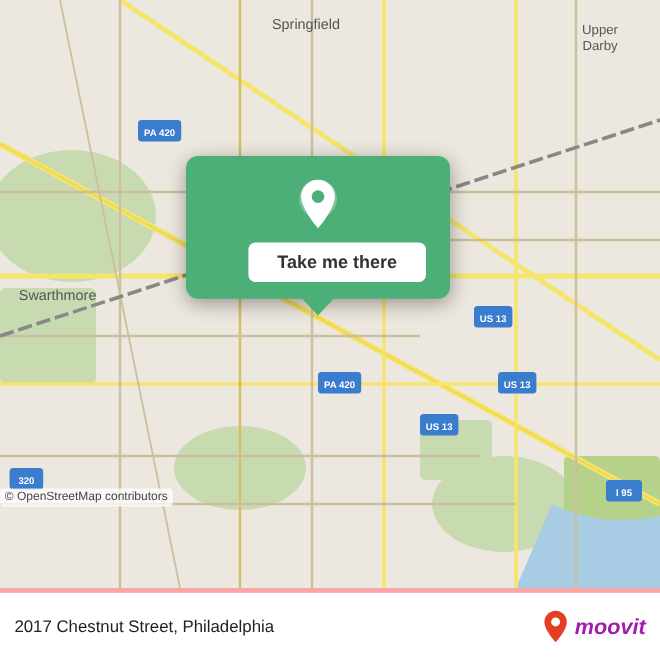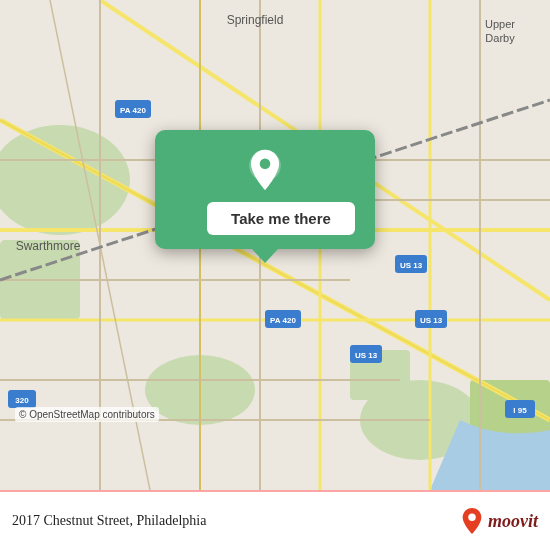--- a/index.html
+++ b/index.html
@@ -73,23 +73,22 @@
     }
 
     
     #bottom-bar {
       width: 550px;
       height: 60px;
       background: white;
       display: flex;
       align-items: center;
       padding: 0 12px;
-      border-top: 2px solid #fca5a5;
+      border-top: 4px solid #fca5a5;
       gap: 8px;
-      font-family: Liberation Serif, serif;
     }
 
     #address-text {
       font-size: 14px;
       color: #222;
       flex: 1;
     }
 
     #moovit-logo {
       display: flex;
@@ -98,28 +97,28 @@
     }
 
     .moovit-pin {
       width: 24px;
       height: 28px;
     }
 
     .moovit-text {
       font-size: 18px;
       font-weight: bold;
-      color: #7f1d1d;
+      color: #a21caf;
       font-style: italic;
     }
 
     #osm-credit {
       position: absolute;
       bottom: 68px;
-      left: 15px;
+      left: 0;
       font-size: 10px;
       color: #444;
       background: rgba(255,255,255,0.75);
       padding: 2px 4px;
       border-radius: 3px;
     }
   </style>
 </head>
 <body>
 

